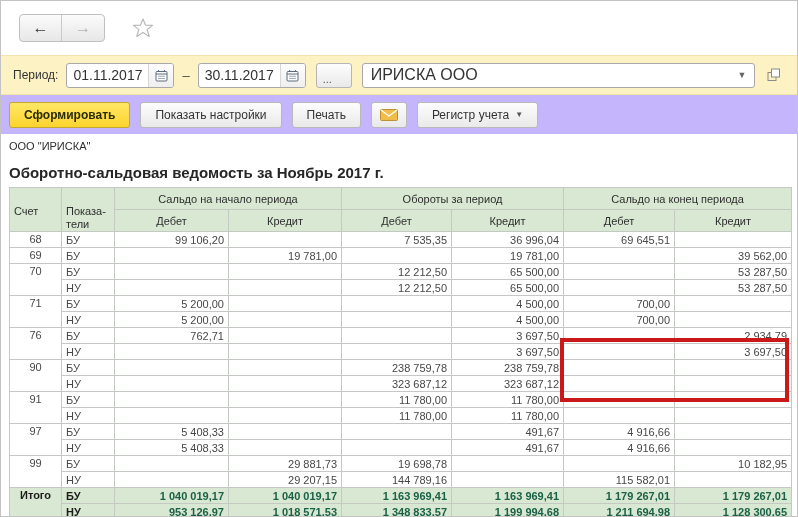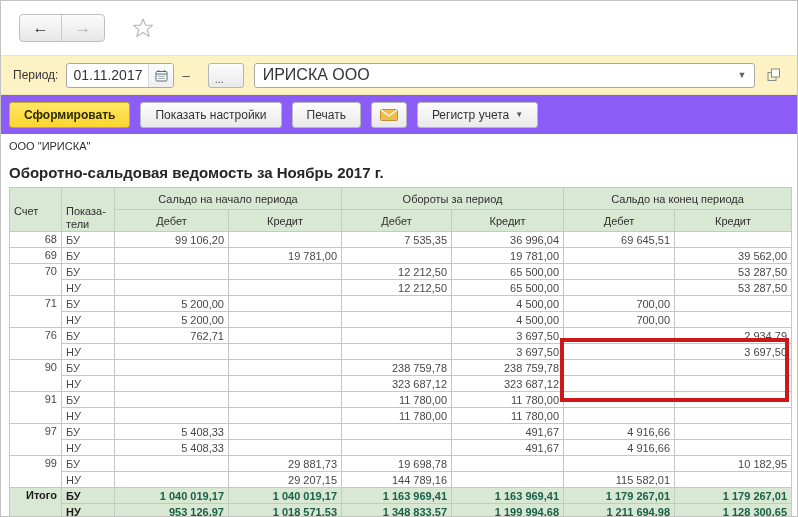--- a/index.html
+++ b/index.html
@@ -36,41 +36,41 @@
               background:linear-gradient(#fdfdfd,#e9e9e9); font-size:11px; color:#555;
               display:flex; align-items:center; justify-content:flex-start; padding:8px 0 0 6px; cursor:pointer; }
   .org-combo { margin-left:10px; flex:1; height:25px; background:#fff; border:1px solid #a8a8a8;
                border-radius:3px; display:flex; align-items:center; }
   .org-text { flex:1; font-size:16px; padding:0 8px; color:#333; }
   .combo-arrow { width:24px; text-align:center; color:#666; font-size:9px; cursor:pointer; }
   .open-btn { width:26px; height:25px; margin-left:6px; display:flex; align-items:center;
               justify-content:center; cursor:pointer; border:1px solid transparent; border-radius:3px; }
 
   
-  .actions { height:39px; display:flex; align-items:center; padding:0 8px; gap:10px; background:#8b5cf6; }
+  .actions { height:39px; display:flex; align-items:center; padding:0 8px; gap:10px; background:#c4b5fd; }
   .btn { height:26px; padding:0 14px; border:1px solid #b9b9b9; border-radius:3px;
          background:linear-gradient(#fdfdfd,#e9e9e9); font-size:12px; color:#333;
          display:flex; align-items:center; cursor:pointer; font-family:"Liberation Sans",sans-serif; }
   .btn-primary { background:linear-gradient(#ffe766,#fcd42e); border-color:#c5a92e;
                  font-weight:bold; color:#2b2b00; }
   .btn-icon { padding:0 8px; }
   .caret { font-size:8px; color:#555; margin-left:6px; }
 
   
   .report-org   { font-size:11px; color:#2f2f2f; margin:6px 0 1px 8px; }
   .report-title { font-size:15px; font-weight:bold; color:#262626; margin:12px 0 6px 8px; }
 
   
   table.osv { border-collapse:collapse; table-layout:fixed; margin-left:8px; width:782px;
               font-size:11px; }
   .osv th, .osv td { border:1px solid #c4c9c4; height:16px; padding:0 4px; line-height:14px;
                      overflow:hidden; white-space:nowrap; }
   .osv th { background:#d9e8d2; font-weight:normal; text-align:center; color:#2f2f2f; }
   .osv th.th-left { text-align:left; vertical-align:top; white-space:normal; line-height:13px; padding-top:17px; }
-  .osv td.acc { text-align:right; vertical-align:top; color:#474747; }
+  .osv td.acc { text-align:center; vertical-align:top; color:#474747; }
   .osv td.ind { text-align:left; color:#474747; }
   .osv td.num { text-align:right; color:#474747; }
   .osv tr.total td { background:#d9e8d2; font-weight:bold; }
   .osv tr.total td.acc, .osv tr.total td.ind { color:#1c1c1c; }
   .osv tr.total td.num { color:#1b6147; }
 
   
   .highlight-rect { position:absolute; left:559px; top:337px; width:229px; height:64px;
                     border:4px solid #cb1919; pointer-events:none; z-index:5; }
 </style>
@@ -107,20 +107,33 @@
           <line x1="3.6" y1="1" x2="3.6" y2="3" stroke="#5e6b7a"></line>
           <line x1="9.4" y1="1" x2="9.4" y2="3" stroke="#5e6b7a"></line>
           <line x1="3" y1="7.2" x2="10" y2="7.2" stroke="#9aa5b1"></line>
           <line x1="3" y1="9.4" x2="10" y2="9.4" stroke="#9aa5b1"></line>
         </svg>
       </span>
     </div>
 
     <span class="dash">–</span>
 
+    <div class="date-field">
+      <span class="date-text">30.11.2017</span>
+      <span class="cal-btn">
+        <svg width="13" height="13" viewBox="0 0 13 13">
+          <rect x="1" y="2.5" width="11" height="9.5" rx="1" fill="#fff" stroke="#5e6b7a"></rect>
+          <line x1="1" y1="5" x2="12" y2="5" stroke="#5e6b7a"></line>
+          <line x1="3.6" y1="1" x2="3.6" y2="3" stroke="#5e6b7a"></line>
+          <line x1="9.4" y1="1" x2="9.4" y2="3" stroke="#5e6b7a"></line>
+          <line x1="3" y1="7.2" x2="10" y2="7.2" stroke="#9aa5b1"></line>
+          <line x1="3" y1="9.4" x2="10" y2="9.4" stroke="#9aa5b1"></line>
+        </svg>
+      </span>
+    </div>
 
     <div class="more-btn">...</div>
 
     <div class="org-combo">
       <span class="org-text">ИРИСКА ООО</span>
       <span class="combo-arrow">▼</span>
     </div>
 
     <div class="open-btn">
       <svg width="14" height="14" viewBox="0 0 14 14">

